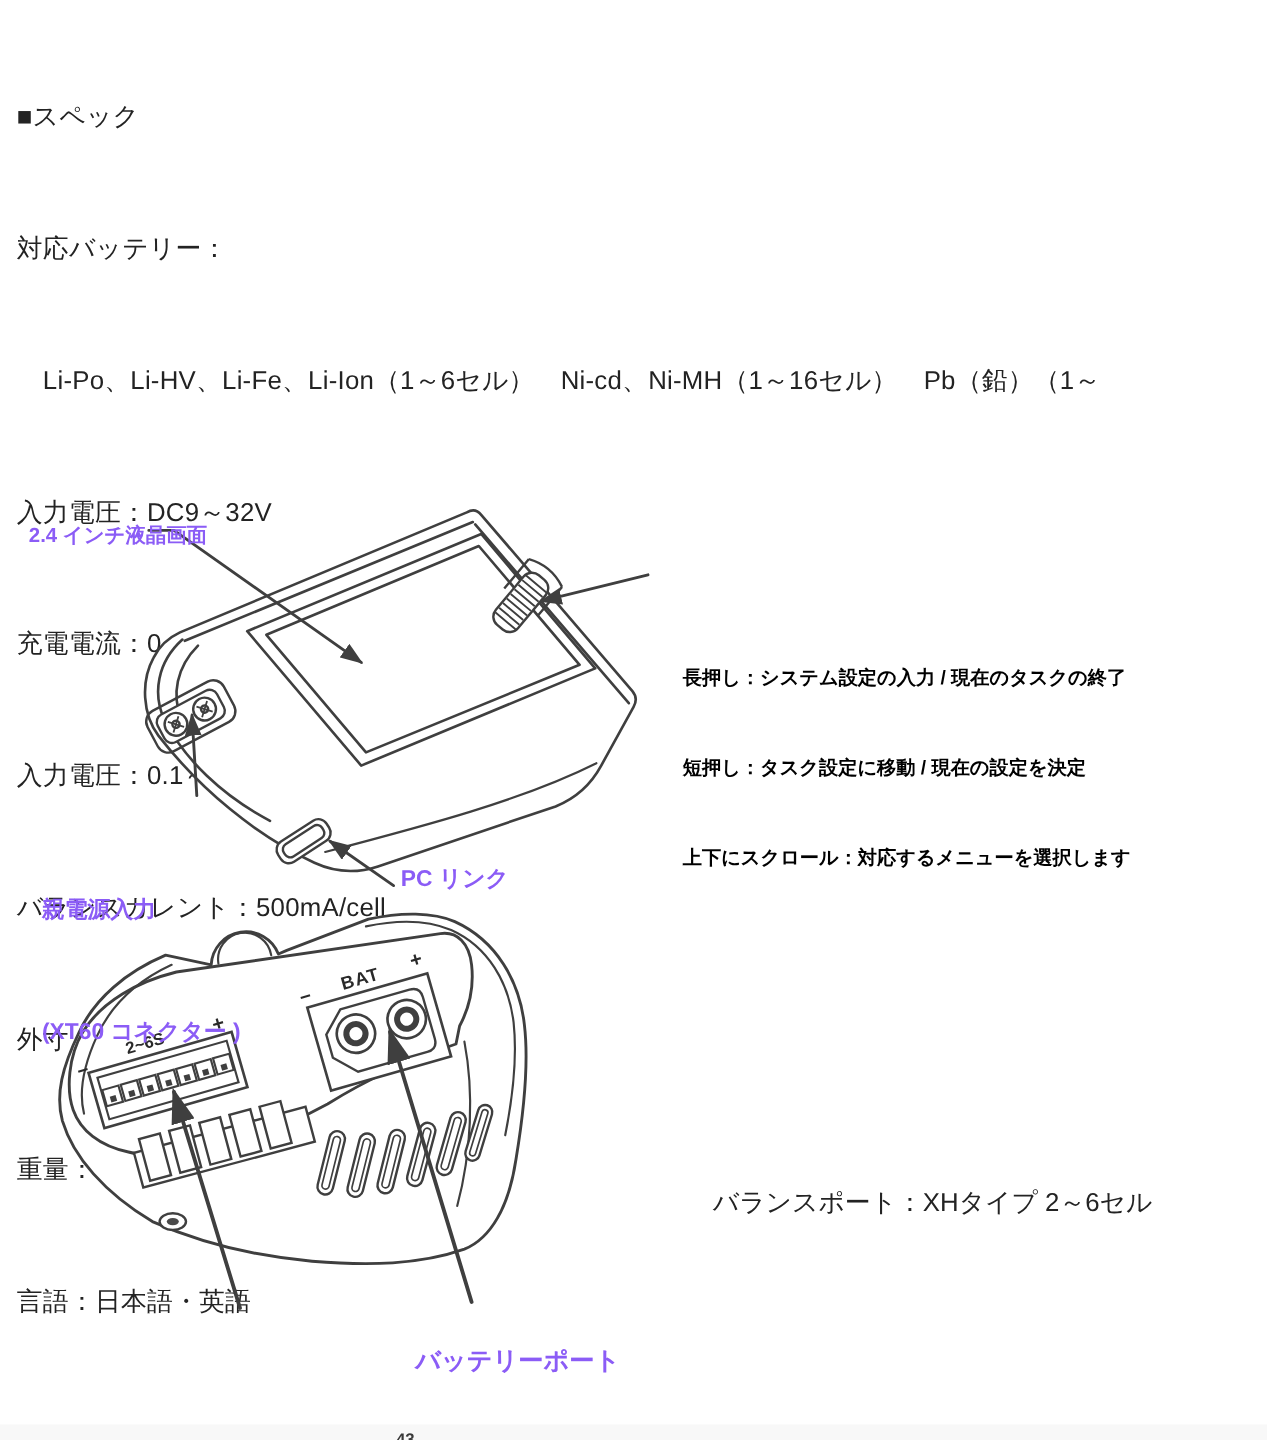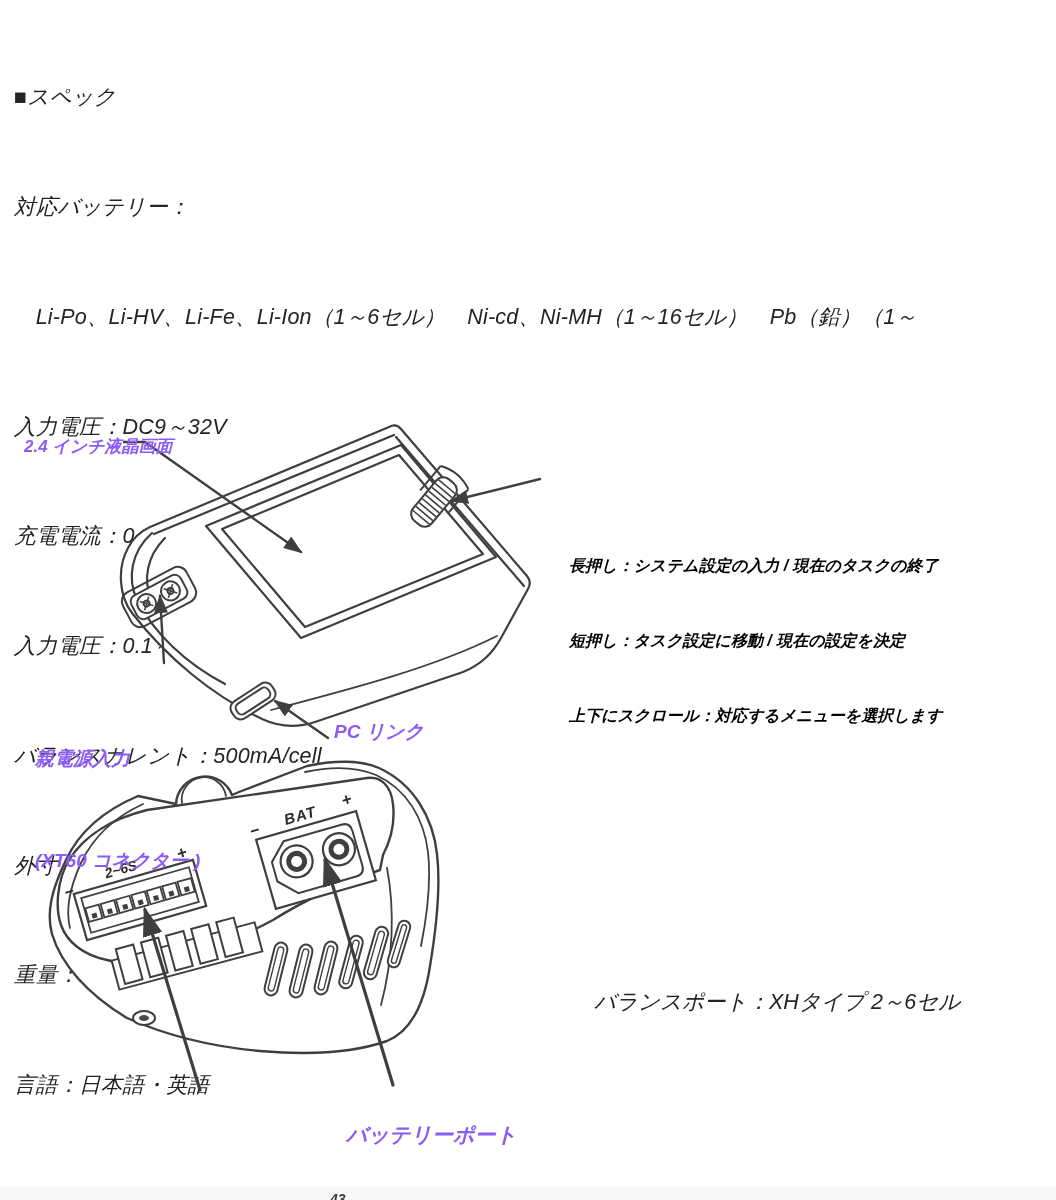--- a/index.html
+++ b/index.html
@@ -3,21 +3,21 @@
 <meta charset="utf-8">
 <style>
   * { box-sizing: border-box; margin: 0; padding: 0; }
   html,body { width:1056px; height:1200px; }
   body {
     font-family: "Liberation Sans", "DejaVu Sans", sans-serif;
     background:#ffffff;
     overflow:hidden;
   }
   .page {
-    position:relative; width:1056px; height:1200px; background:#ffffff; color:#1e1e1e;font-style:italic;
+    position:relative; width:1056px; height:1200px; background:#ffffff; color:#1e1e1e;
   }
   
   .spec {
     position:absolute; left:14px; top:6px; width:1034px;
     font-size:21.5px; line-height:36.6px; font-weight:500;
     color:#232323; white-space:pre; letter-spacing:0.2px;
   }
   
   .dlabel { position:absolute; font-weight:bold; color:#8b5cf6; white-space:pre; }
   .lbl-lcd   { left:24px;  top:435px; font-size:17px; }

